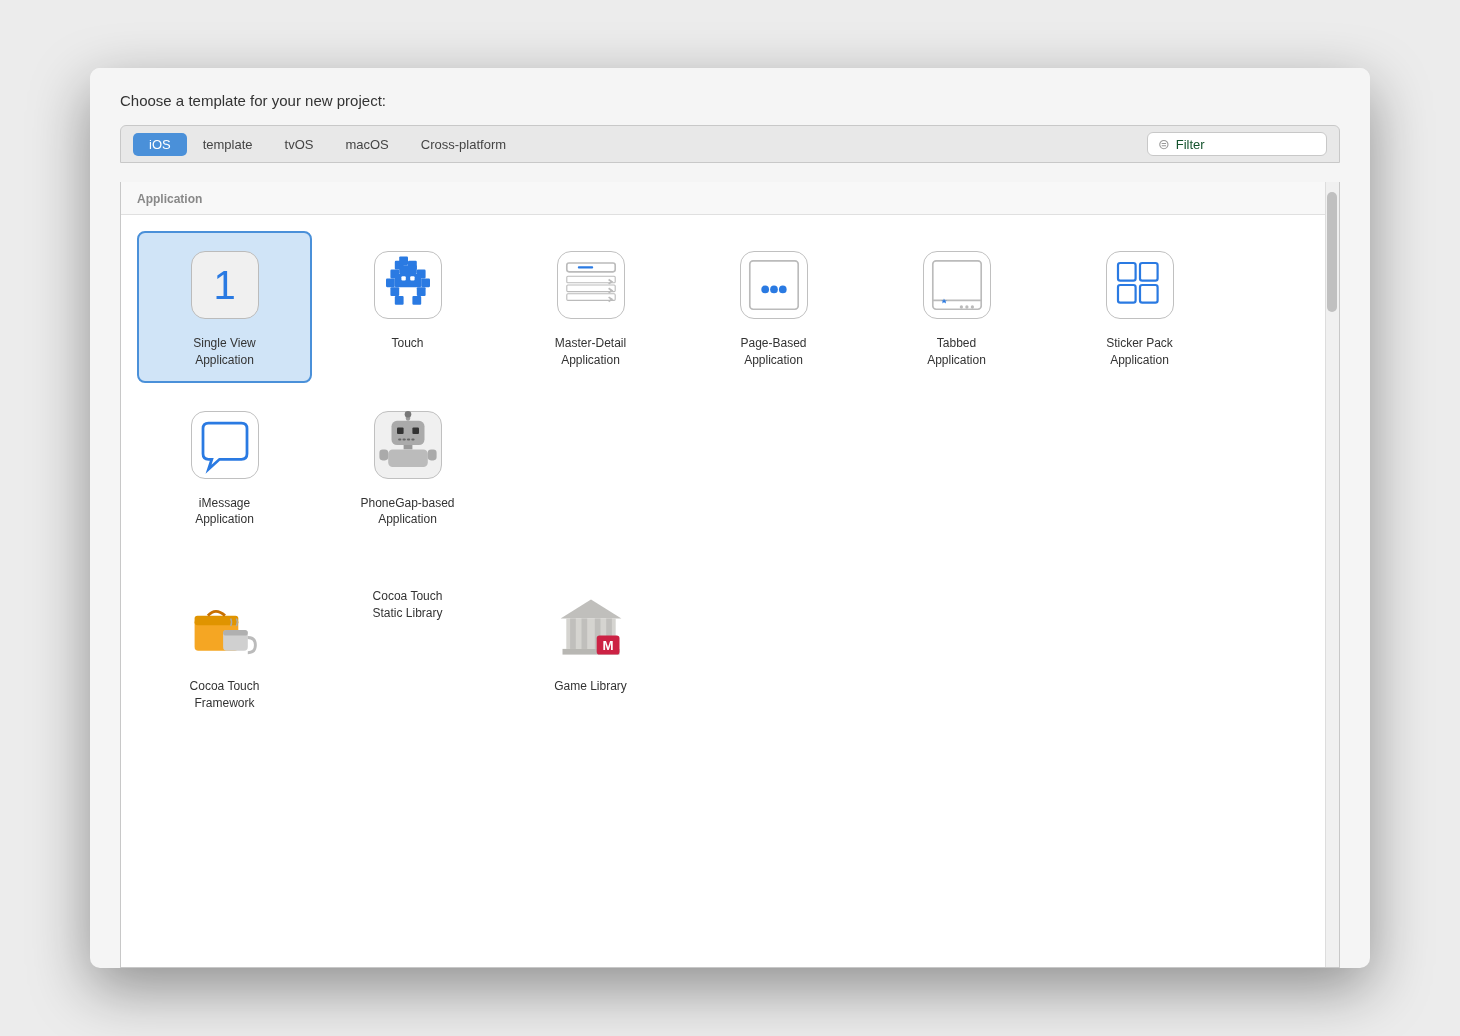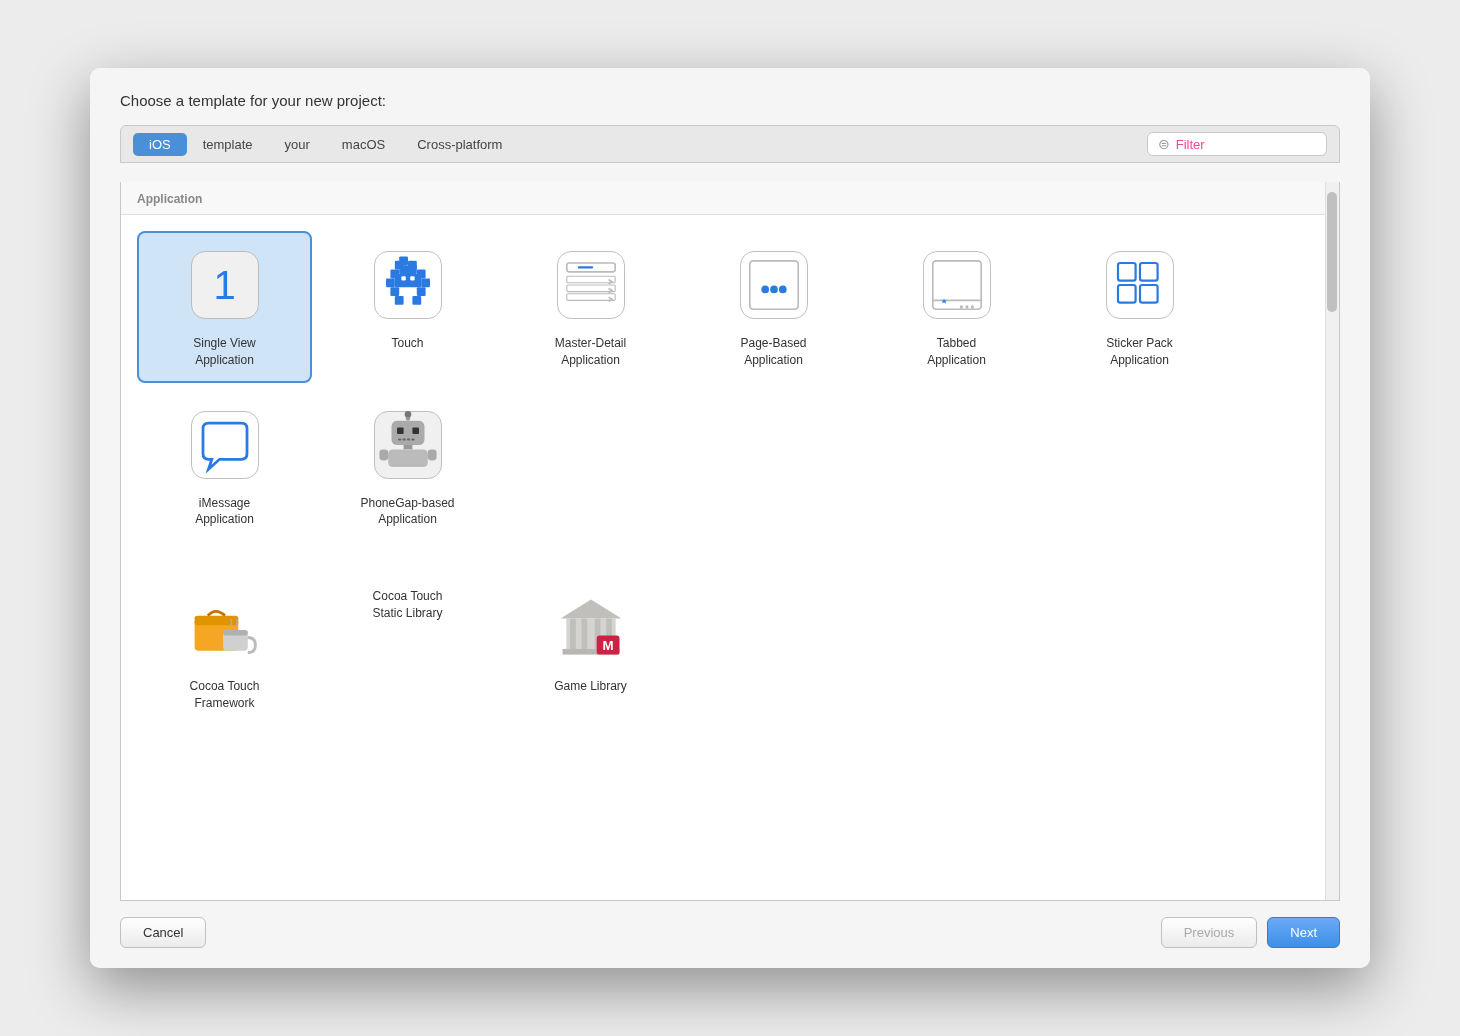--- a/index.html
+++ b/index.html
@@ -231,27 +231,27 @@
   <div class="dialog-header">
     <span class="dialog-title">Choose a template for your new project:</span>
   </div>
 
   <div class="dialog-body">
 
     <div class="tab-bar">
       <div class="tab-bar-tabs">
         <button class="tab active">iOS</button>
         <button class="tab">template</button>
-        <button class="tab">your</button>
+        <button class="tab">tvOS</button>
         <button class="tab">macOS</button>
         <button class="tab">Cross-platform</button>
       </div>
       <div class="filter-box">
         <span class="filter-icon">⊜</span>
-        <span style="color:#ec4899;">Filter</span>
+        <span style="color:#14532d;">Filter</span>
       </div>
     </div>
 
     <div class="content-area">
       <div class="scrollable-content" style="padding-right: 14px;">
 
         <div class="section-header">Application</div>
         <div class="items-grid">
 
           <div class="template-item selected">
@@ -456,22 +456,13 @@
 
         </div>
       </div>
 
       <div class="scrollbar-track">
         <div class="scrollbar-thumb"></div>
       </div>
     </div>
   </div>
 
-  <div class="dialog-footer">
-    <div class="footer-left">
-      <button class="btn">Cancel</button>
-    </div>
-    <div class="footer-right">
-      <button class="btn disabled">Previous</button>
-      <button class="btn primary">Next</button>
-    </div>
-  </div>
 </div>
 
 </body></html>

